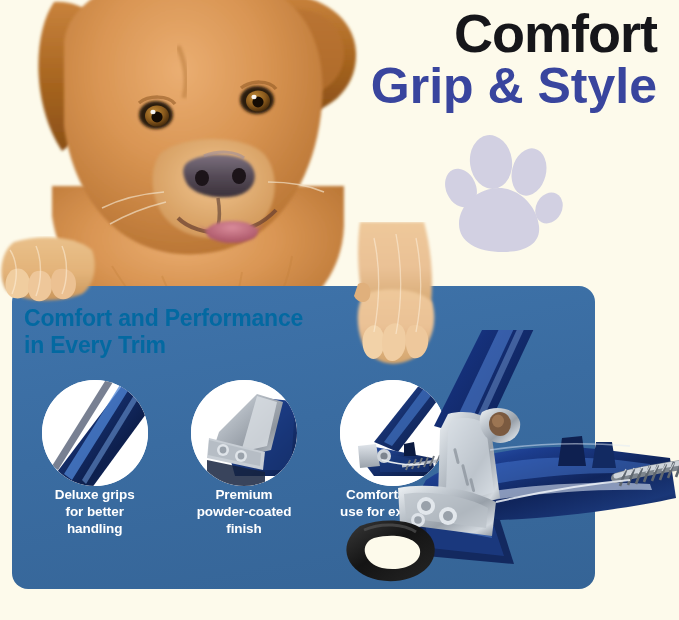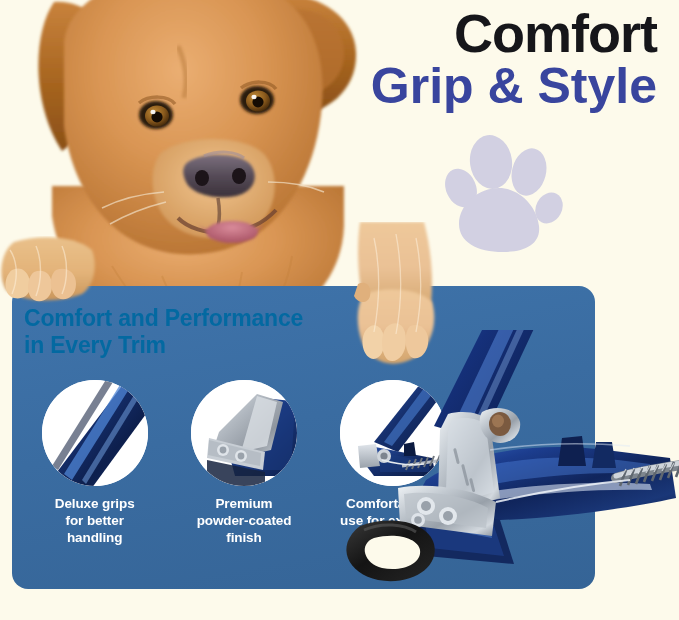--- a/index.html
+++ b/index.html
@@ -42,21 +42,21 @@
 
   
   .features{position:absolute;left:24px;top:380px;width:440px;height:190px;z-index:34;display:flex;gap:8px;}
   .feature{width:144px;display:flex;flex-direction:column;align-items:center;}
   .circle{
     width:106px;height:106px;border-radius:50%;overflow:hidden;
     background:#ffffff;position:relative;flex:none;
   }
   .circle svg{display:block;width:106px;height:106px;}
   .cap{
-    margin-top:9px;color:#ffffff;font-size:13.5px;font-weight:600;line-height:17px;
+    color:#ffffff;font-size:13.5px;font-weight:600;line-height:17px;
     text-align:center;white-space:pre-line;letter-spacing:-0.1px;
   }
 
   
   .product{position:absolute;left:330px;top:330px;width:360px;height:300px;z-index:46;}
 
   
   .paw-left{position:absolute;left:-4px;top:236px;width:108px;height:96px;z-index:44;}
   .paw-right{position:absolute;left:352px;top:222px;width:92px;height:148px;z-index:44;}
 </style>

